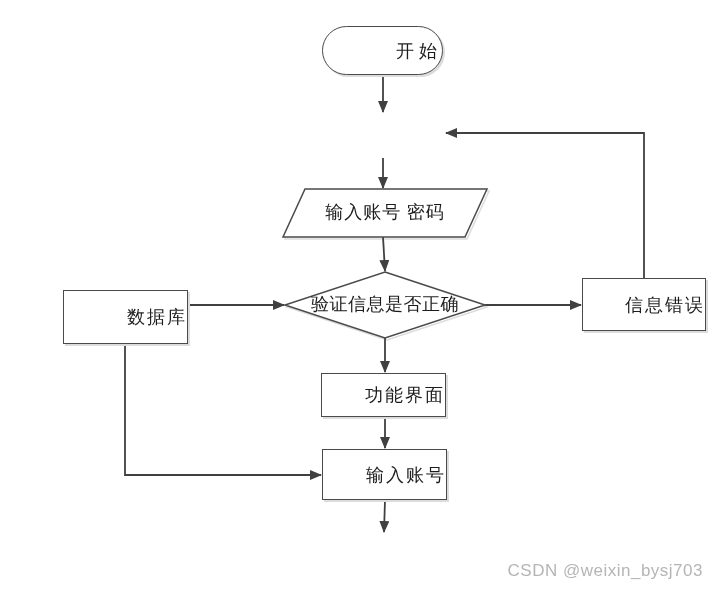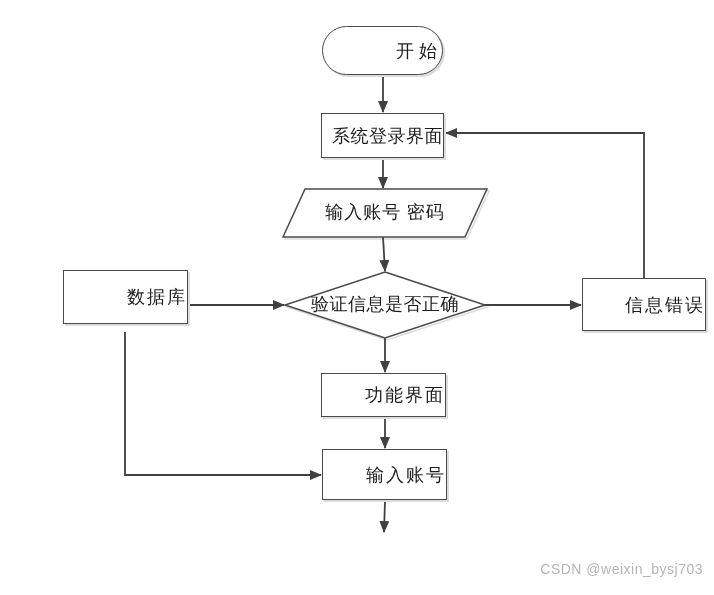--- a/index.html
+++ b/index.html
@@ -50,33 +50,33 @@
     text-align: center;
     color: #1c1c1c;
     font-size: 18px;
     letter-spacing: 1px;
     line-height: 1.3;
     background: transparent;
     pointer-events: none;
   }
   #node-start   { left: 322px; top: 26px;  width: 121px; height: 49px; }
   #node-login   { left: 321px; top: 113px; width: 123px; height: 45px; letter-spacing: 0.5px; }
-  #node-db      { left: 63px;  top: 270px; width: 125px; height: 54px; }
+  #node-db      { left: 63px;  top: 290px; width: 125px; height: 54px; }
   #node-error   { left: 582px; top: 278px; width: 124px; height: 53px; }
   #node-func    { left: 321px; top: 373px; width: 125px; height: 44px; padding-left: 24px; }
   #node-proc    { left: 322px; top: 449px; width: 125px; height: 51px; }
   #node-end     { left: 323px; top: 533px; width: 122px; height: 48px; }
   #label-input  { left: 290px; top: 189px; width: 190px; height: 48px; }
   #label-verify { left: 285px; top: 272px; width: 200px; height: 66px; letter-spacing: 0.5px; }
   #watermark {
     position: absolute;
     right: 11px;
     top: 561px;
     color: #b5b5b5;
-    font-size: 14px;
+    font-size: 17px;
     letter-spacing: 0.5px;
     font-family: "Liberation Sans", "DejaVu Sans", sans-serif;
   }
 </style>
 </head>
 <body>
 
 <div id="canvas">
 
   <svg id="wires" viewBox="0 0 714 595" xmlns="http://www.w3.org/2000/svg">
@@ -101,23 +101,20 @@
     <line x1="385" y1="500" x2="384" y2="532" stroke="#404040" stroke-width="1.8" marker-end="url(#arrow)"></line>
 
     <polygon points="305,189 487,189 465,237 283,237" fill="#ffffff" stroke="#4a4a4a" stroke-width="1.5"></polygon>
     <polygon points="385,272 485,305 385,338 285,305" fill="#ffffff" stroke="#4a4a4a" stroke-width="1.5"></polygon>
   </svg>
 
   <div class="node stadium" id="node-start">
     <span>开始</span>
   </div>
 
-  <div class="node" id="node-login">
-    <span>系统登录界面</span>
-  </div>
 
   <div class="node" id="node-db">
     <span>数据库</span>
   </div>
 
   <div class="node" id="node-error">
     <span>信息错误</span>
   </div>
 
   <div class="node" id="node-func">

